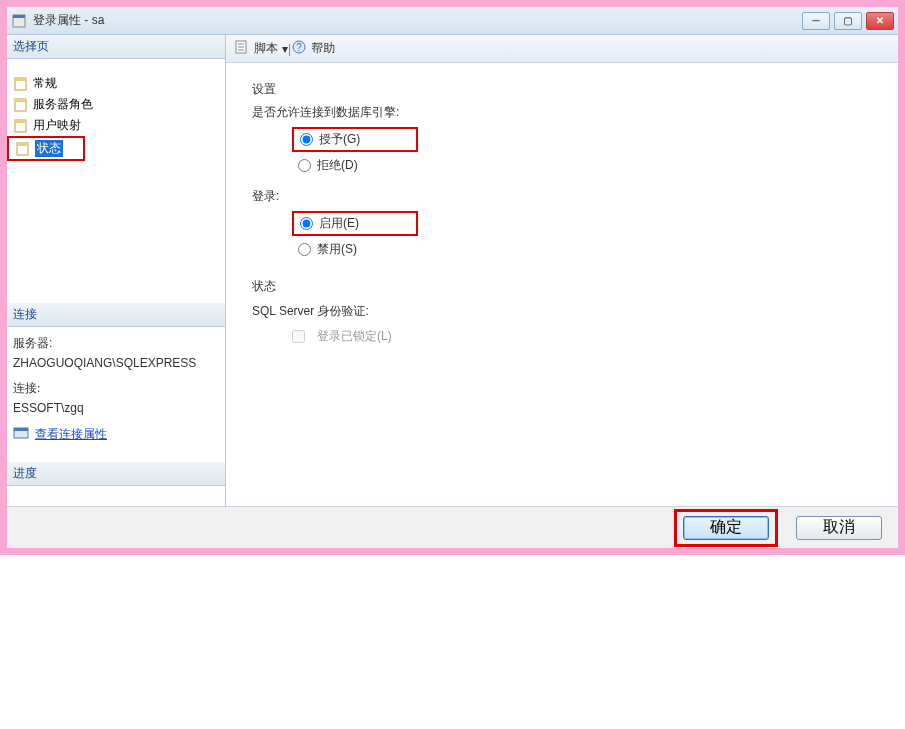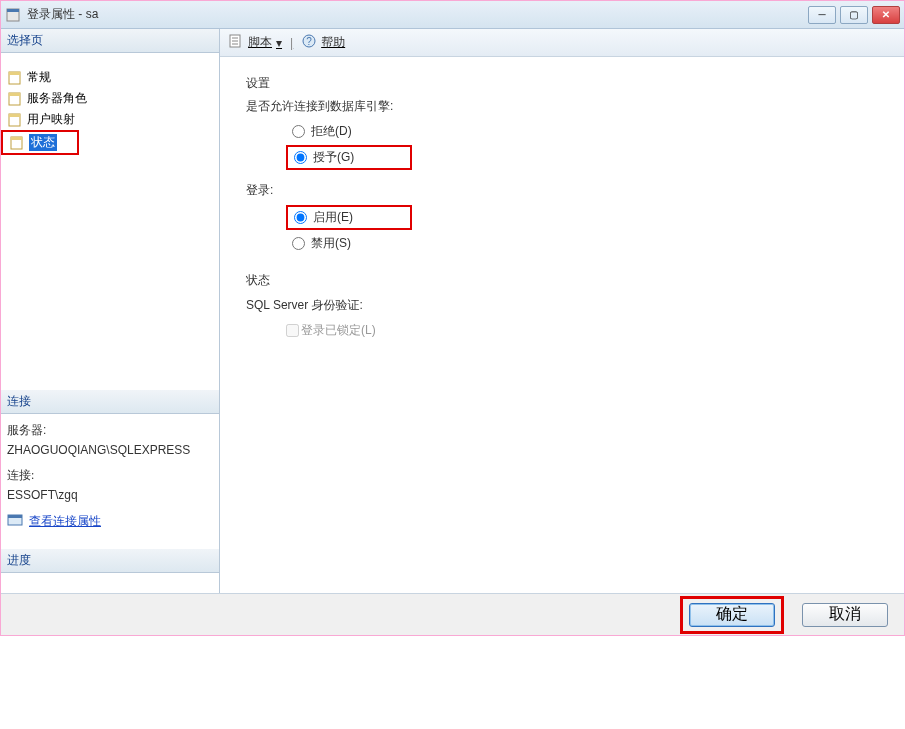--- a/index.html
+++ b/index.html
@@ -3,21 +3,21 @@
   <meta charset="utf-8">
   <style>
     * { box-sizing: border-box; margin: 0; padding: 0; }
     body {
       font-family: "Microsoft YaHei", "SimSun", Tahoma, sans-serif;
       font-size: 12px;
       background: #fff;
       width: 905px; height: 729px;
       overflow: hidden;
     }
-    .window { width: 905px; height: 636px; border: 1px solid #f9a8d4; background: #e5e5e5; }
+    .window { width: 905px; height: 555px; border: 7px solid #f9a8d4; background: #e5e5e5; }
     .titlebar {
       height: 28px;
       background: linear-gradient(#e8f0f8, #d5e4f0);
       border-bottom: 1px solid #b0c4d8;
       display: flex; align-items: center;
       padding: 0 4px;
     }
     .titlebar .app-icon { width: 16px; height: 16px; margin-right: 6px; }
     .titlebar .title { flex: 1; color: #333; }
     .win-btns { display: flex; gap: 4px; }
@@ -76,43 +76,42 @@
       display:inline-block;
     }
     .prog-row { display:flex; align-items:center; gap:12px; padding:6px; }
 
     
     .right-pane { flex:1; display:flex; flex-direction:column; background:#fff; }
     .toolbar {
       height: 28px;
       background: linear-gradient(#f4f8fc,#e4ecf4);
       border-bottom: 1px solid #c8d4e0;
-      display:flex; align-items:center; gap:8px;
+      display:flex; align-items:center; gap:0;
       padding: 0 8px;
-      text-decoration: underline;
     }
     .tb-btn { display:flex; align-items:center; gap:4px; color:#333; cursor:pointer; }
     .tb-sep { color:#888; }
 
     .content { padding: 18px 16px 10px 26px; color:#333; }
     .content-h { margin-bottom: 4px; }
     .indent1 { margin-left: 20px; }
     .indent2 { margin-left: 40px; }
     .field-label { margin: 6px 0; }
     .radio-row {
       display:flex; align-items:center; gap:6px;
       padding: 2px 6px;
       margin: 3px 0;
     }
     .radio-row.boxed {
       border: 2px solid #e00000;
       width: 126px;
     }
     .radio-row input[type=radio] { margin:0; }
-    .cb-row { display:flex; align-items:center; gap:2px; color:#999; margin-top:8px; }
+    .cb-row { display:flex; align-items:center; gap:12px; color:#999; margin-top:8px; }
     .cb-row input { margin:0; }
 
     .section-label { margin: 18px 0 8px 0; }
 
     
     .bottom-bar {
       height: 42px;
       border-top: 1px solid #c8d4e0;
       background: #f0f0f0;
       display:flex; justify-content:flex-end; align-items:center;
@@ -230,27 +229,27 @@
               </svg></span>
           <span>帮助</span>
         </div>
       </div>
 
       <div class="content">
         <div class="content-h">设置</div>
 
         <div class="indent1 field-label">是否允许连接到数据库引擎:</div>
         <div class="indent2">
+          <label class="radio-row boxed">
+            <input type="radio" name="conn" checked="" style="">
+            <span>授予(G)</span>
+          </label>
           <label class="radio-row">
             <input type="radio" name="conn" style="">
             <span>拒绝(D)</span>
-          </label>
-          <label class="radio-row boxed">
-            <input type="radio" name="conn" checked="" style="">
-            <span>授予(G)</span>
           </label>
         </div>
 
         <div class="indent1 field-label" style="margin-top:12px;">登录:</div>
         <div class="indent2">
           <label class="radio-row boxed">
             <input type="radio" name="login" checked="" style="">
             <span>启用(E)</span>
           </label>
           <label class="radio-row">

